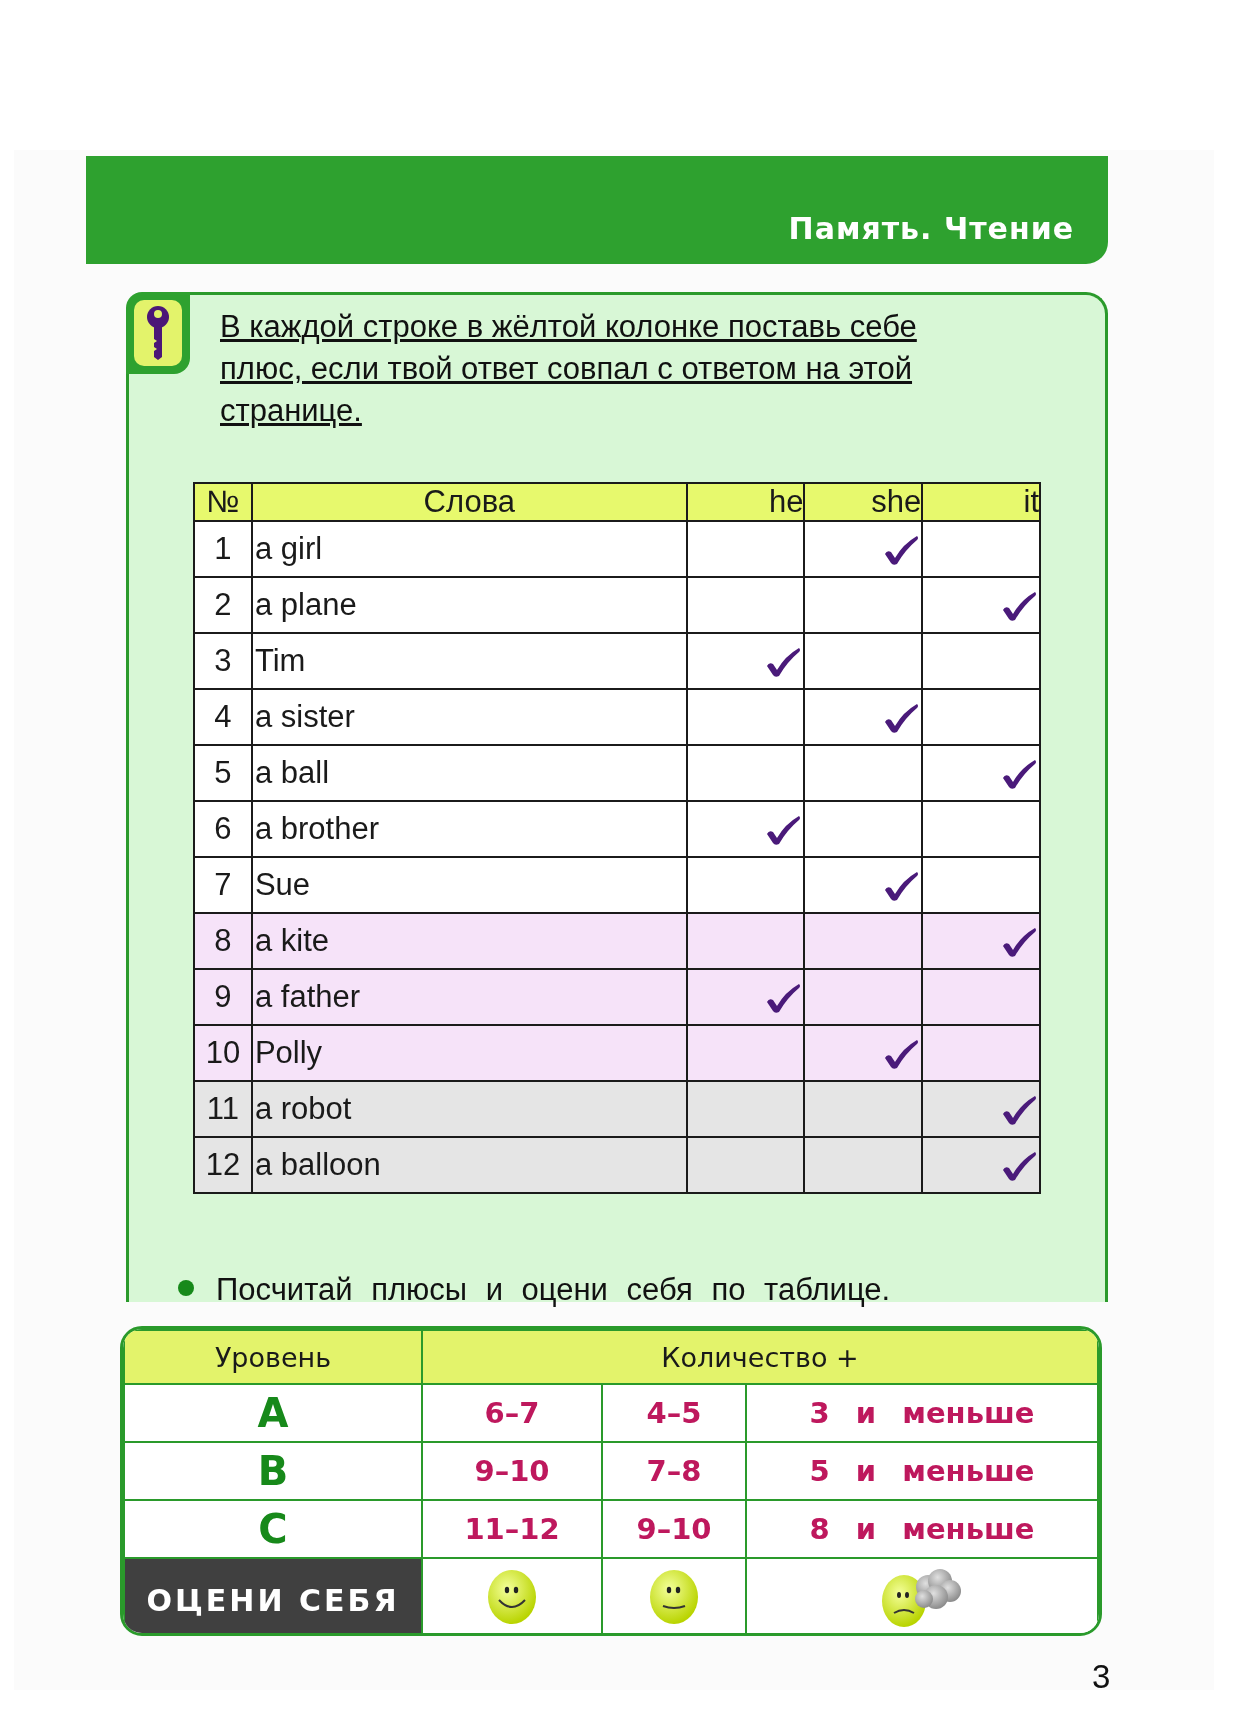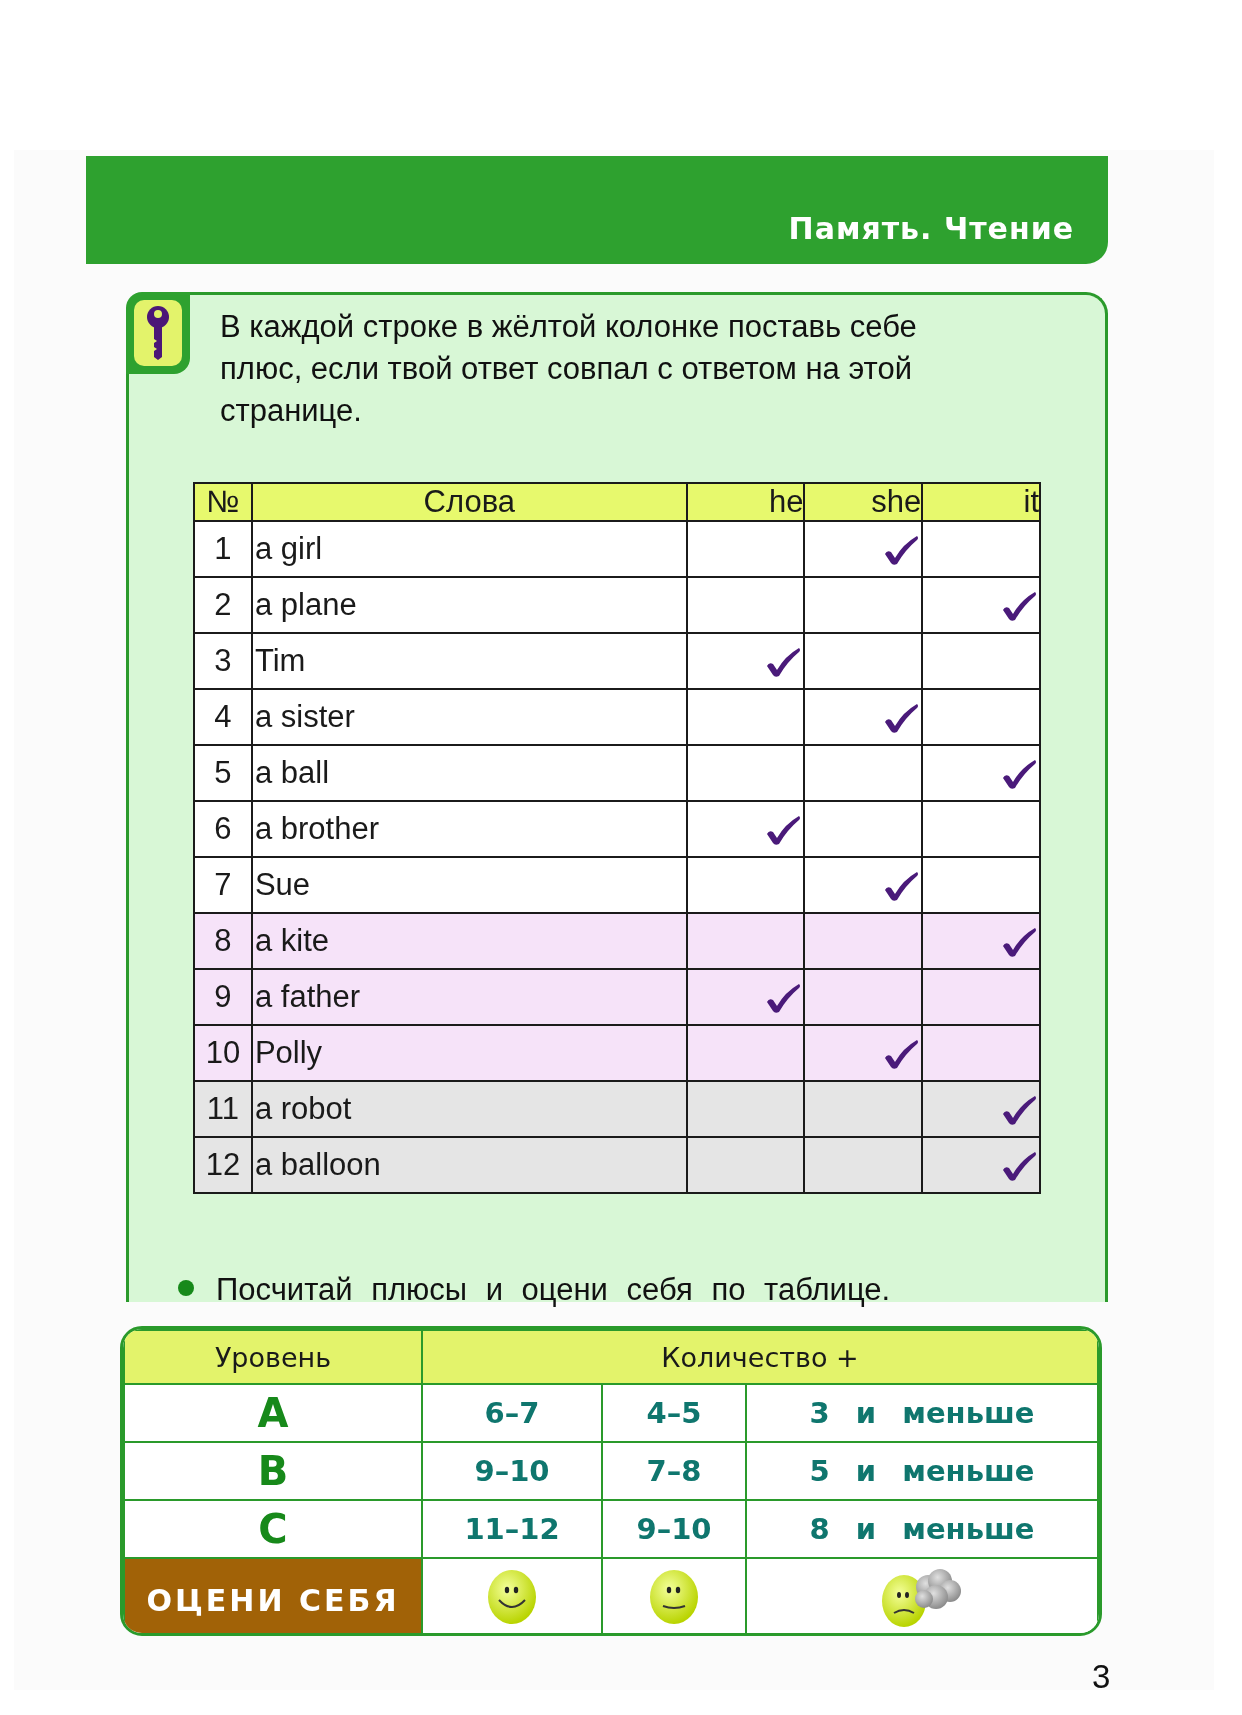--- a/index.html
+++ b/index.html
@@ -28,21 +28,21 @@
       display: flex; align-items: center; justify-content: center;
     }
     .key-inner {
       width: 48px; height: 66px; background: #e3f36b; border-radius: 10px;
       display: flex; align-items: center; justify-content: center;
     }
     .instruction {
       position: absolute; left: 220px; top: 306px; width: 870px;
       font-size: 31px; line-height: 42px; color: #111; text-align: justify;
     }
-    .instruction span { display: block; }
+    .instruction span { display: block; text-decoration: underline; }
 
     .words-table {
       position: absolute; left: 193px; top: 482px; width: 848px;
       border-collapse: collapse; font-size: 31px;
     }
     .words-table th, .words-table td { border: 2px solid #1b1b1b; height: 56px; }
     .words-table th { background: #e7f96d; font-weight: normal; height: 38px; font-size: 31px; }
     .words-table td.num { width: 58px; text-align: center; }
     .words-table td.word { width: 436px; padding-left: 2px; }
     .words-table td.mark, .words-table th.mark { width: 118px; text-align: right; }
@@ -60,25 +60,25 @@
       background: #17891a; margin-right: 22px; vertical-align: middle; position: relative; top: -4px;
     }
 
     .score-wrap {
       position: absolute; left: 120px; top: 1326px; width: 982px; height: 310px;
       border: 3px solid #2a9a2b; border-radius: 22px 22px 22px 22px; overflow: hidden; background: #fff;
     }
     .score-table { border-collapse: collapse; width: 100%; height: 100%; font-family: "DejaVu Sans", sans-serif; }
     .score-table td, .score-table th { border: 2px solid #2a9a2b; text-align: center; }
     .score-table th { background: #e3f36b; font-size: 27px; font-weight: normal; height: 54px; color: #1a1a1a; }
-    .score-table td { height: 58px; font-size: 29px; font-weight: bold; color: #0f766e; background: #fff; }
+    .score-table td { height: 58px; font-size: 29px; font-weight: bold; color: #be185d; background: #fff; }
     .score-table td.level { color: #17891a; font-size: 40px; width: 298px; }
     .score-table td.c1 { width: 180px; }
     .score-table td.c2 { width: 144px; }
-    .score-table td.rate-label { background: #a16207; color: #fff; font-size: 30px; letter-spacing: 3px; height: 84px; }
+    .score-table td.rate-label { background: #404040; color: #fff; font-size: 30px; letter-spacing: 3px; height: 84px; }
     .score-table td.face-cell { height: 84px; }
     .le { word-spacing: 16px; }
 
     .page-number { position: absolute; left: 1092px; top: 1658px; font-size: 33px; color: #111; }
   </style>
 </head>
 <body>
 
 <div class="page-shadow"></div>
 

